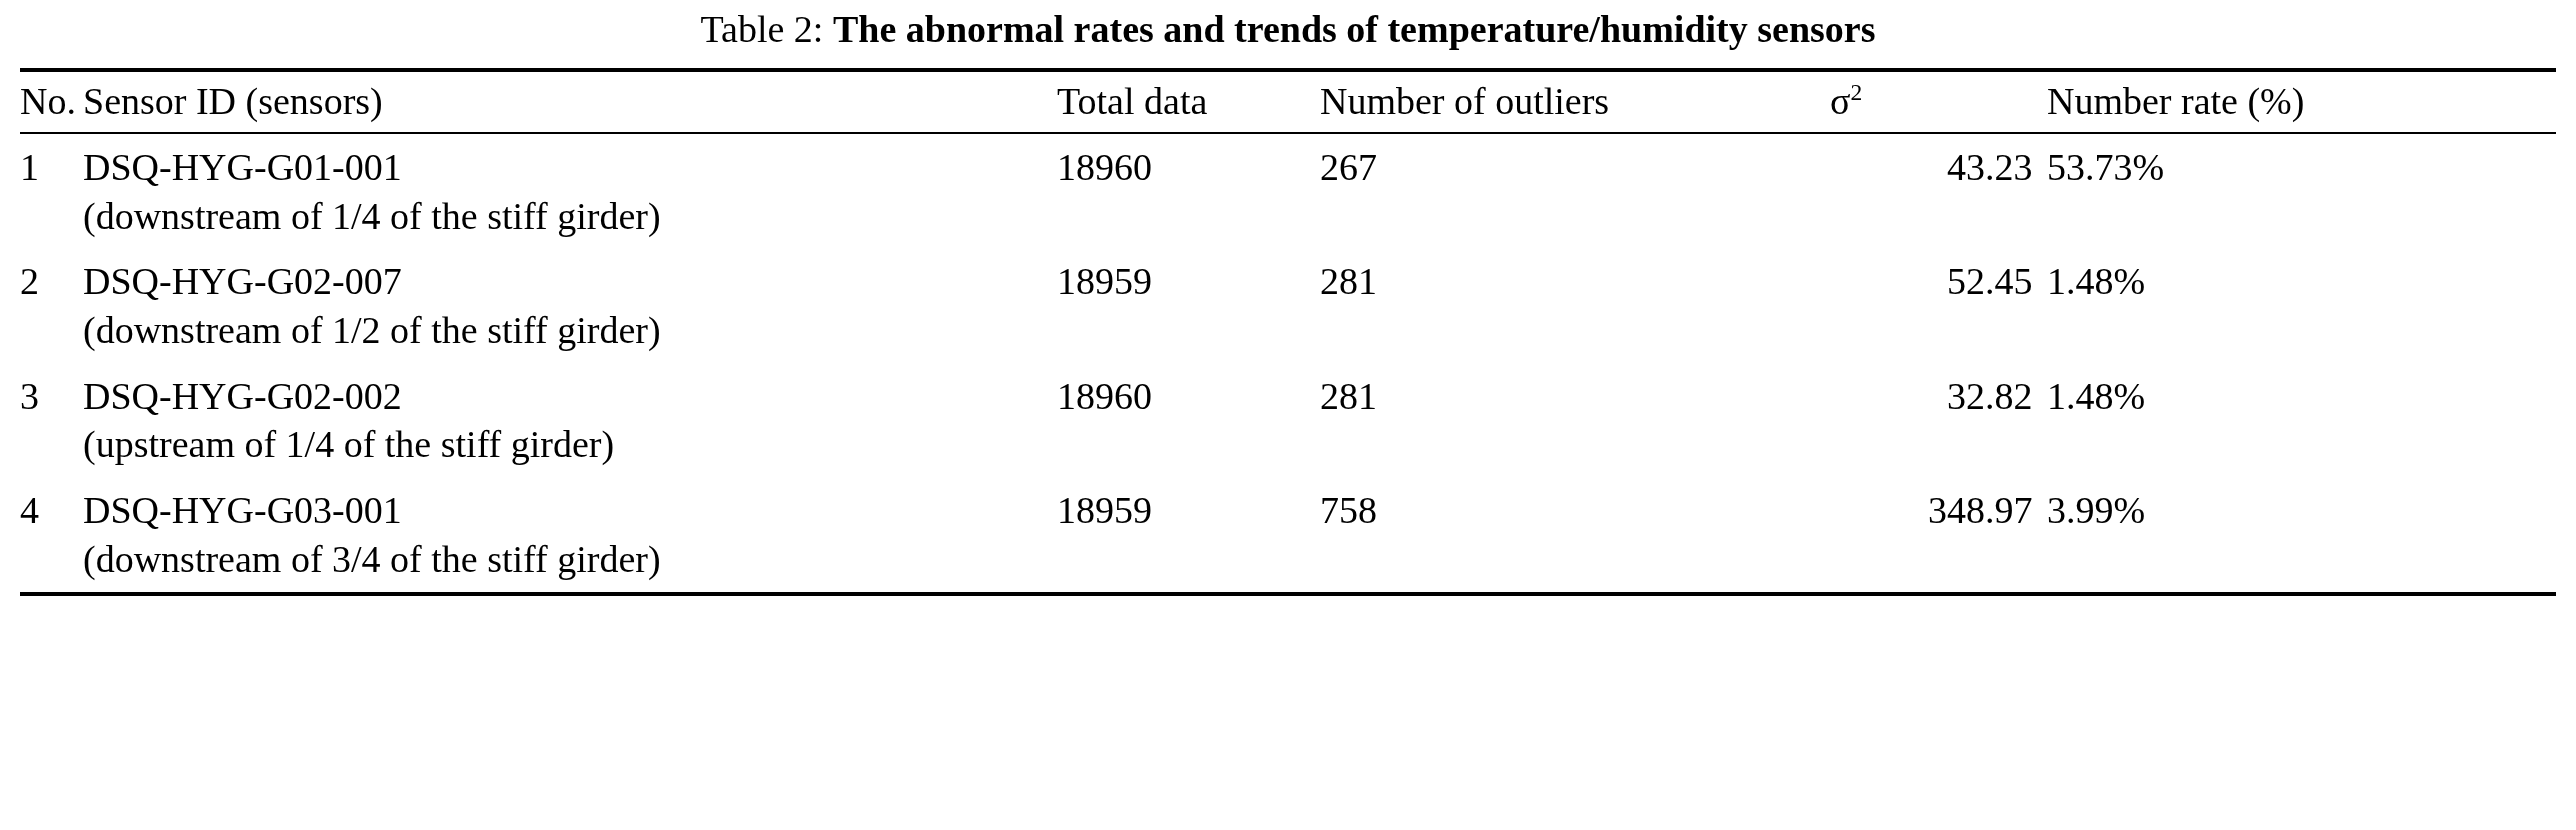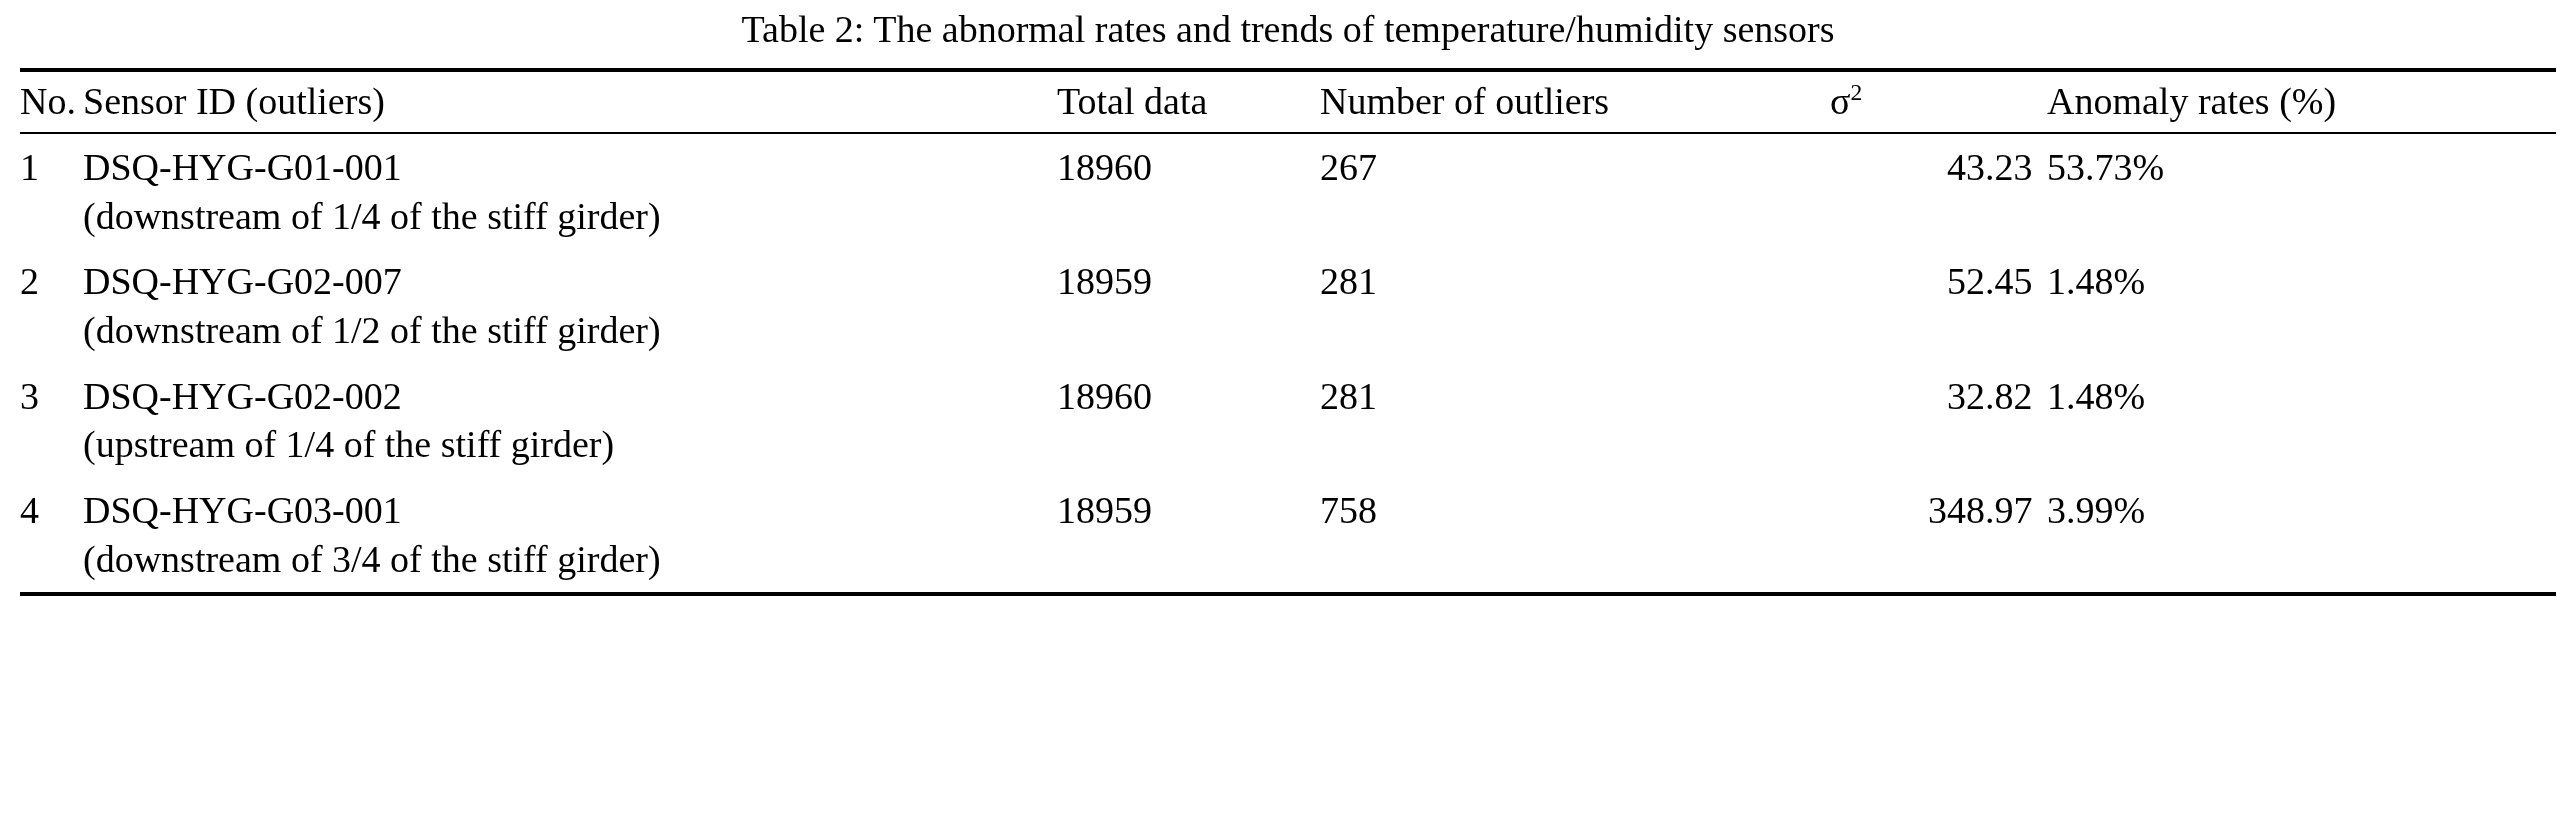--- a/index.html
+++ b/index.html
@@ -26,21 +26,21 @@
     font-size: 38px;
     line-height: 1.1;
     padding-top: 9.2px;
     padding-bottom: 17px;
     white-space: nowrap;
   }
   .caption .caption-label {
     font-weight: normal;
   }
   .caption .caption-text {
-    font-weight: normal;
+    font-weight: bold;
   }
   table.data-table {
     border-collapse: collapse;
     width: 100%;
     table-layout: fixed;
     font-size: 38px;
   }
   table.data-table thead th {
     font-weight: normal;
     text-align: left;
@@ -91,25 +91,25 @@
       <col class="col-no">
       <col class="col-sensor">
       <col class="col-total">
       <col class="col-out">
       <col class="col-sigma">
       <col class="col-rate">
     </colgroup>
     <thead>
       <tr class="rule-top rule-mid">
         <th>No.</th>
-        <th>Sensor ID (outliers)</th>
+        <th>Sensor ID (sensors)</th>
         <th>Total data</th>
         <th>Number of outliers</th>
         <th><span class="sigma-sym">σ</span><sup>2</sup></th>
-        <th>Anomaly rates (%)</th>
+        <th>Number rate (%)</th>
       </tr>
     </thead>
     <tbody>
       <tr>
         <td>1</td>
         <td>
           <span class="sensor-id">DSQ-HYG-G01-001</span>
           <span class="sensor-loc">(downstream of 1/4 of the stiff girder)</span>
         </td>
         <td>18960</td>

